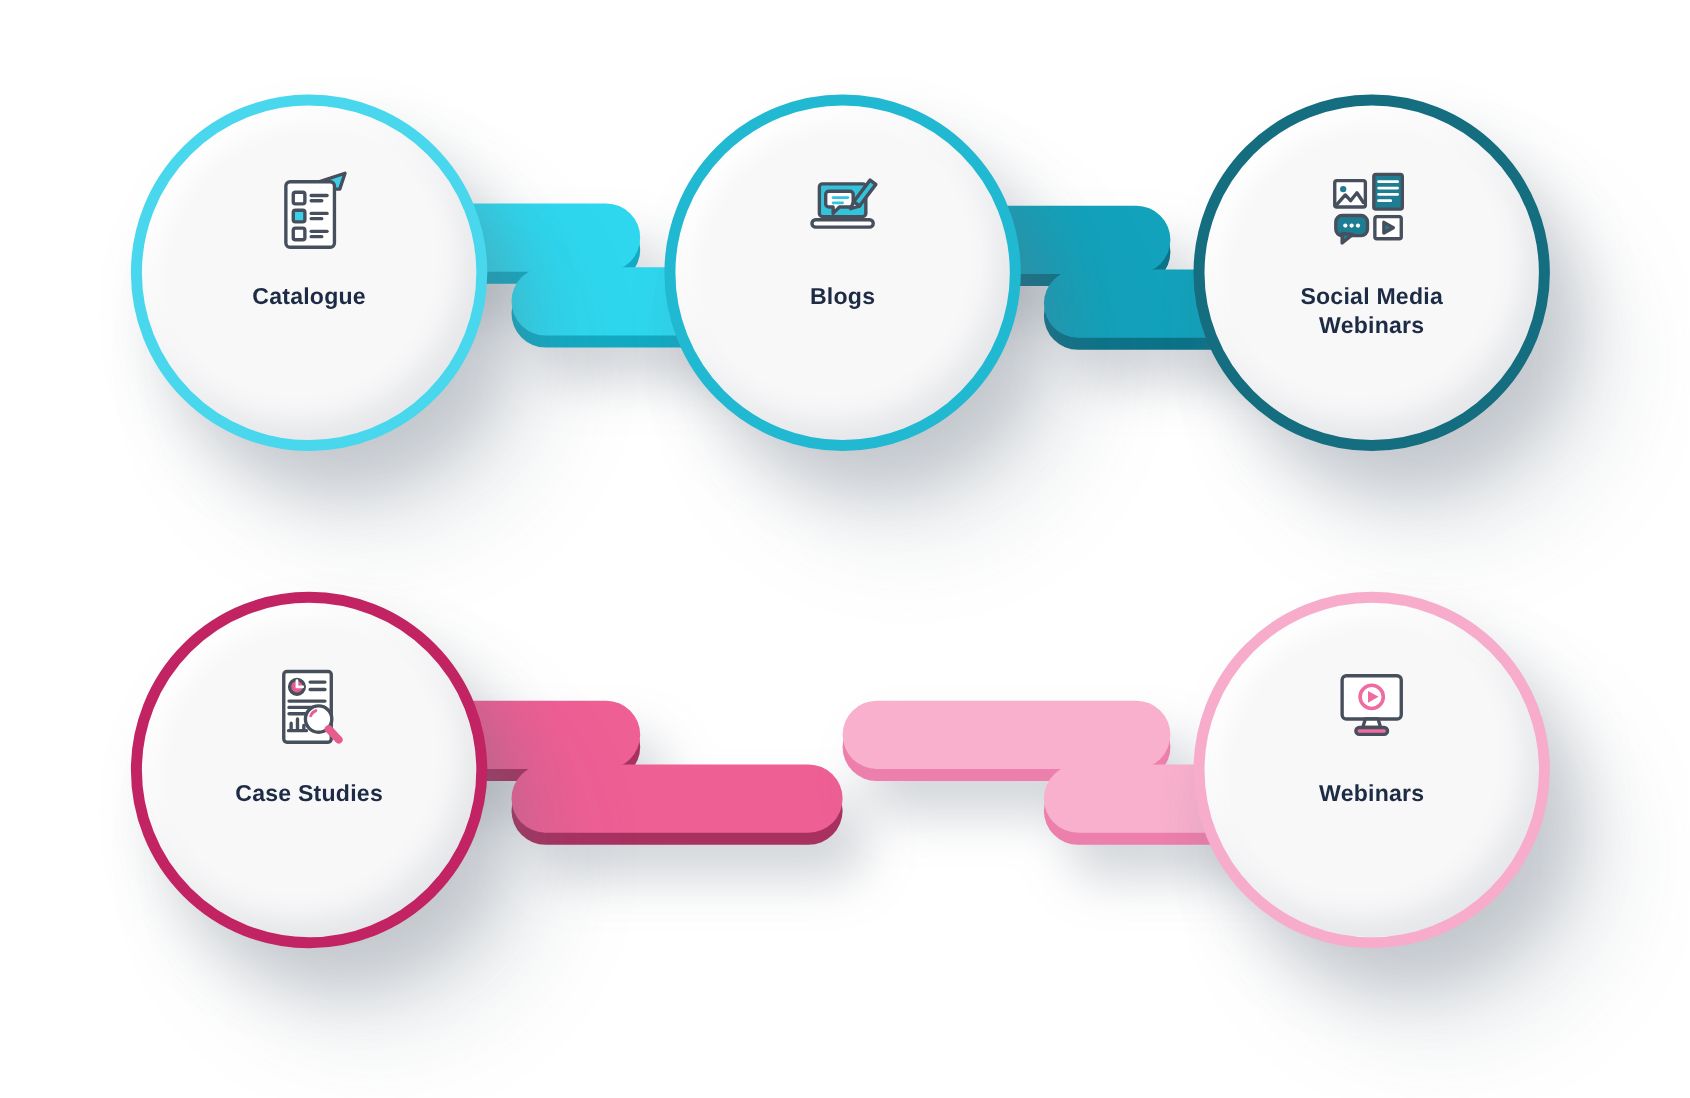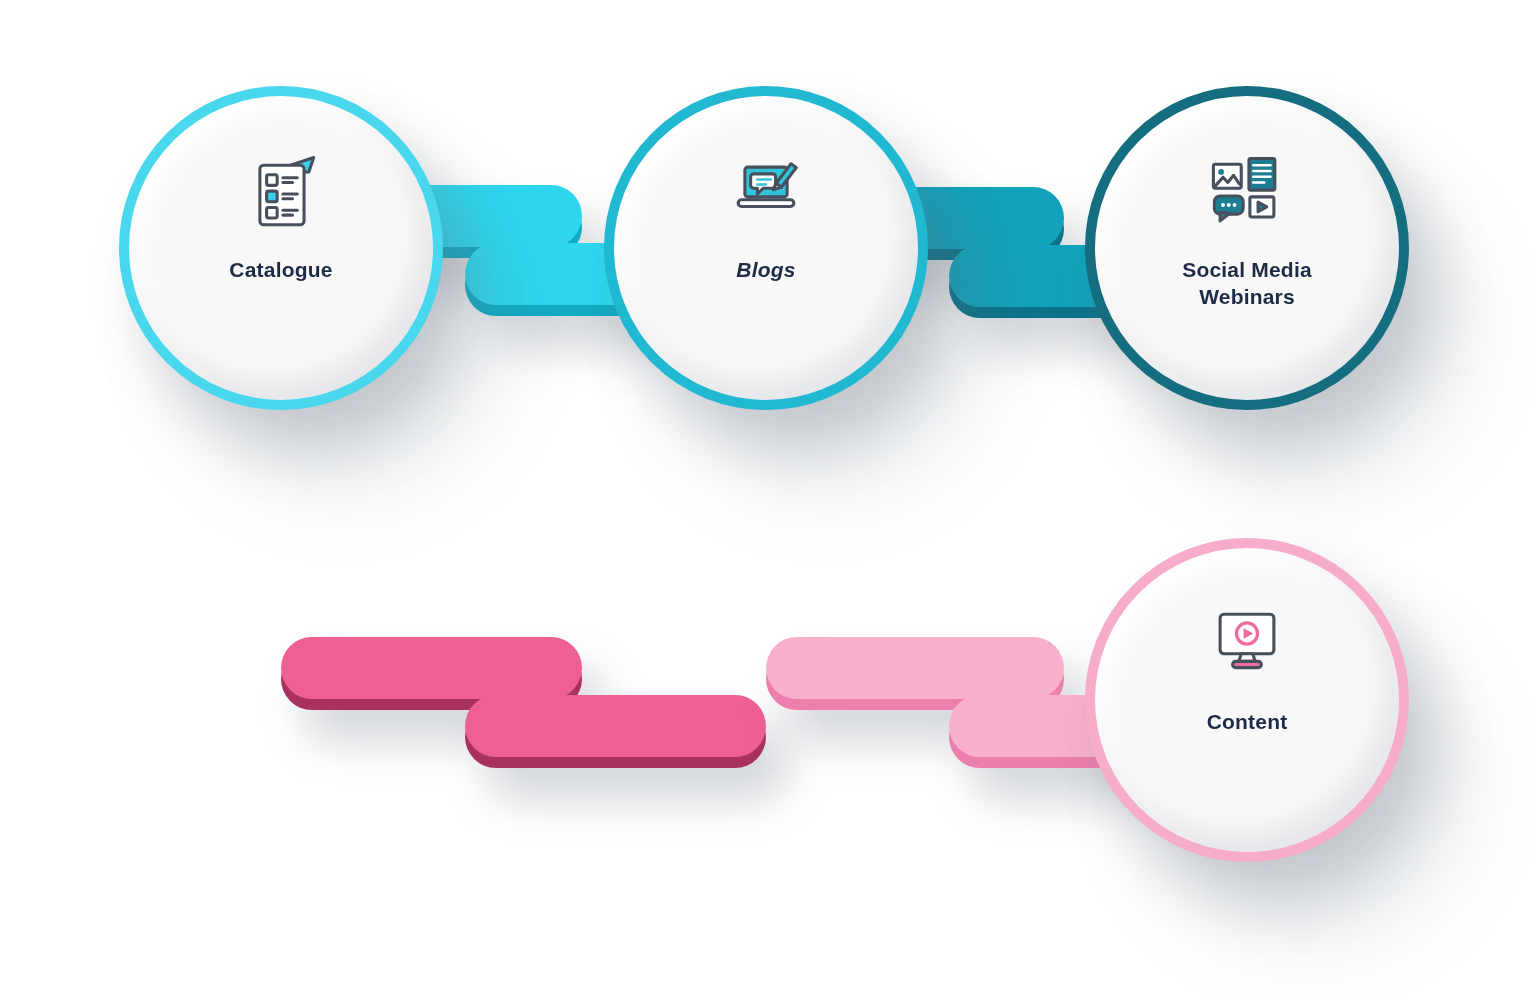--- a/index.html
+++ b/index.html
@@ -17,21 +17,21 @@
       60px 80px 90px rgba(99,110,126,.14),
       inset -12px -16px 26px rgba(70,80,95,.10),
       inset 10px 12px 20px rgba(255,255,255,.92);
   }
   .icon { width:96px; height:96px; }
   .icon svg { width:100%; height:100%; }
   .label {
     margin-top:14px; font-size:21px; font-weight:700; color:var(--text);
     text-align:center; line-height:1.3; max-width:205px; letter-spacing:.2px;
   }
-  .c0 { left:119px; } .c1 { left:604px;font-style:italic; } .c2 { left:1085px; }
+  .c0 { left:119px; } .c1 { left:604px; } .c2 { left:1085px; }
   .r0 { top:86px; }  .r1 { top:538px; }
 
   
   .connector { position:absolute; height:124px; z-index:1;
                filter:drop-shadow(22px 32px 22px rgba(100,110,125,.28)); }
   .pill { position:absolute; height:62px; border-radius:31px; background:var(--c); }
   .p-top { left:0;  top:0;    width:62%; }
   .p-bot { right:0; top:58px; width:62%; }
   .p-sh  { background:var(--cs); }
   .p-sh.p-top { top:11px; }
@@ -135,28 +135,47 @@
         <circle class="dot" cx="25" cy="61.5" r="2"></circle>
         <circle class="dot" cx="31" cy="61.5" r="2"></circle>
         <circle class="dot" cx="37" cy="61.5" r="2"></circle>
         <rect class="fw" x="53" y="53" width="25" height="21" rx="2"></rect>
         <polygon class="fa" points="61.5,58.5 61.5,68.5 70.5,63.5"></polygon>
       </svg>
     </div>
     <div class="label">Social Media Webinars</div>
   </div>
 
+  <div class="node r1 c0" style="--ring: #c22363; --accent: #e75c8f;">
+    <div class="icon">
+      <svg viewBox="0 0 100 100" aria-hidden="true">
+        <rect class="fw" x="26" y="13" width="45" height="67" rx="3"></rect>
+        <circle class="fa" cx="38.5" cy="27.5" r="7"></circle>
+        <path class="wl" d="M38.5 21.5 v6 h5.5"></path>
+        <line class="ln" x1="51" y1="23" x2="65" y2="23"></line>
+        <line class="ln" x1="51" y1="30" x2="65" y2="30"></line>
+        <line class="ln" x1="31" y1="41" x2="65" y2="41"></line>
+        <line class="ln" x1="31" y1="47" x2="65" y2="47"></line>
+        <line class="ln" x1="31" y1="53" x2="46" y2="53"></line>
+        <path class="ln" d="M33 69 v-7 M39 69 v-11 M45 69 v-5 M30.5 69 h17"></path>
+        <circle class="fw" cx="59" cy="58" r="12.5"></circle>
+        <path class="al" d="M51.5 55 a8.5 8.5 0 0 1 5 -5"></path>
+        <line class="handle" x1="68.5" y1="67.5" x2="78" y2="77.5"></line>
+      </svg>
+    </div>
+    <div class="label">Case Studies</div>
+  </div>
 
 
   <div class="node r1 c2" style="--ring: #f6acca; --accent: #ef6ba0;">
     <div class="icon">
       <svg viewBox="0 0 100 100" aria-hidden="true">
         <rect class="fw" x="22" y="17" width="56" height="41" rx="4"></rect>
         <circle class="ca" cx="50" cy="37" r="11"></circle>
         <polygon class="fan" points="46.5,31.5 46.5,42.5 56.5,37"></polygon>
         <path class="fw" d="M44 58 h12 l2.5 8 h-17 z"></path>
         <rect class="fa" x="35" y="66" width="30" height="6.5" rx="3.25"></rect>
       </svg>
     </div>
-    <div class="label">Content</div>
+    <div class="label">Webinars</div>
   </div>
 
 </div>
 
 </body></html>

